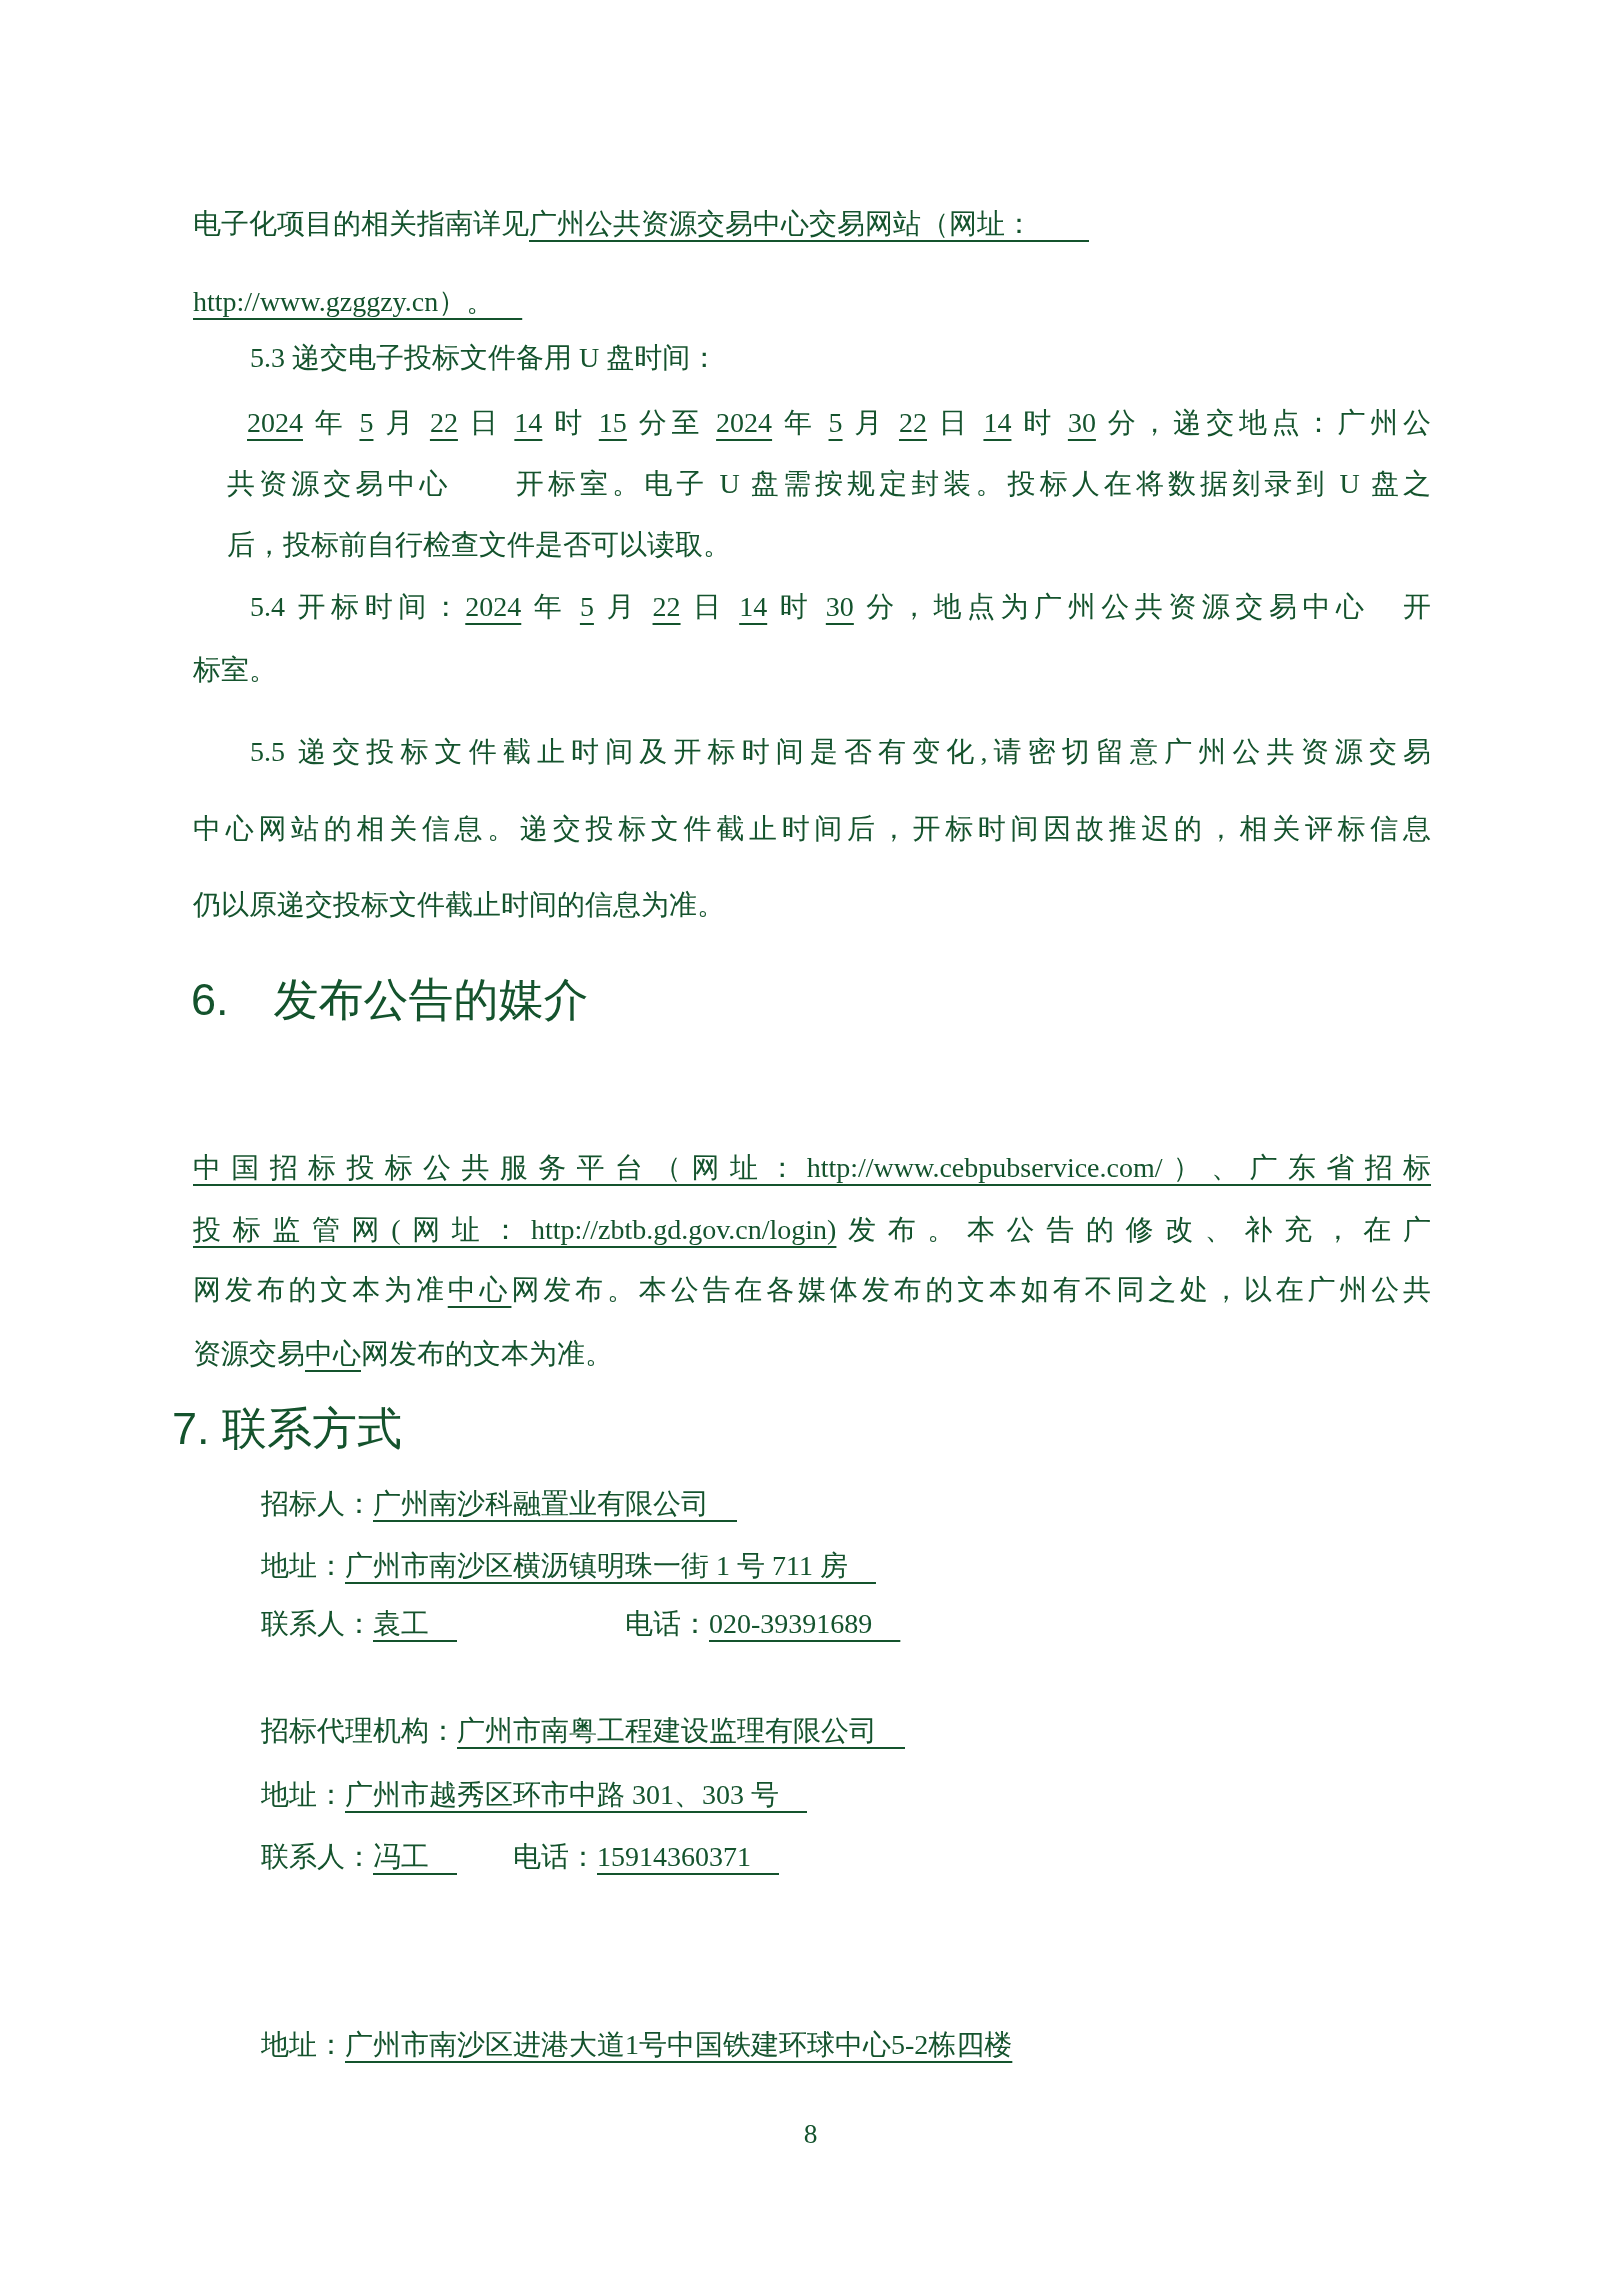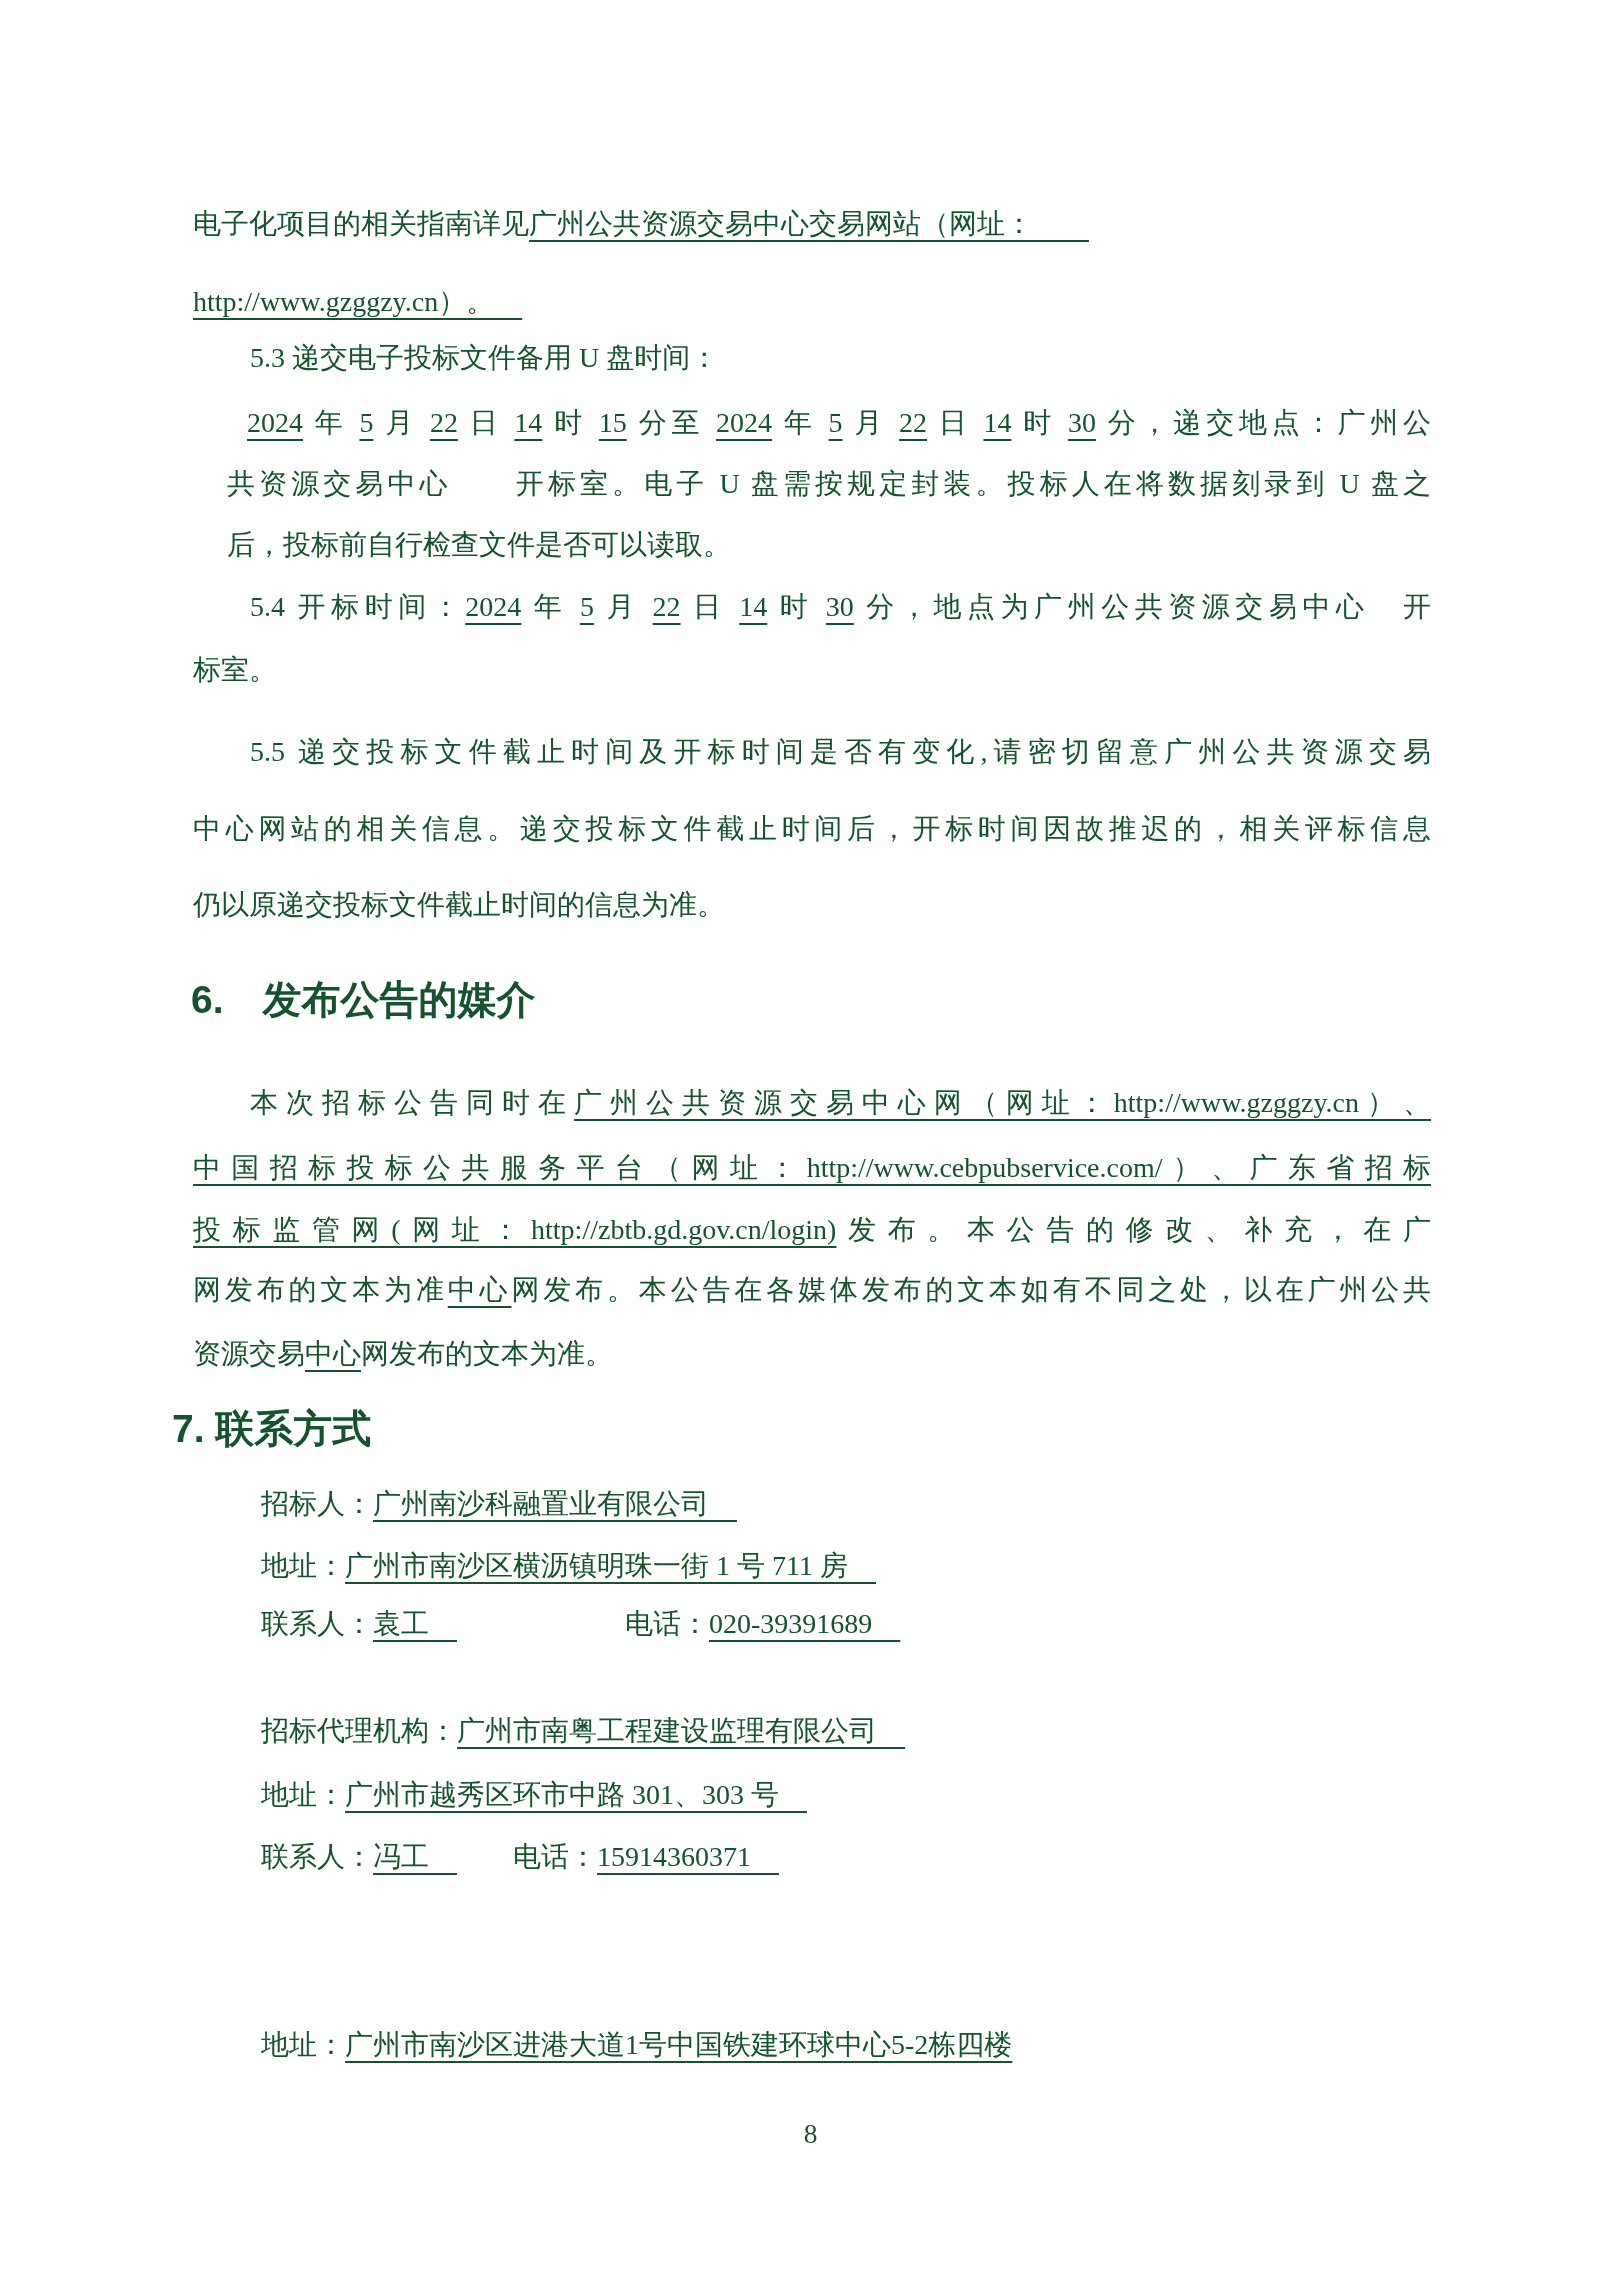--- a/index.html
+++ b/index.html
@@ -15,22 +15,22 @@
     position:absolute;
     font-size:28px;
     line-height:39px;
     white-space:normal;
     word-break:keep-all;
   }
   .j{text-align:justify;text-align-last:justify;}
   .u{text-decoration:underline;text-decoration-thickness:2px;text-underline-offset:6.9px;}
   .h{
     font-family:"Liberation Sans","DejaVu Sans",sans-serif;
-    font-weight:700;
-    font-size:39px;
+    font-weight:400;
+    font-size:45px;
     line-height:49px;
   }
   .pg{
     position:absolute;left:0;top:2117px;width:100%;
     text-align:center;font-size:27.4px;line-height:35px;
   }
 </style>
 </head>
 <body>
 
@@ -48,21 +48,20 @@
 
   <div class="ln j" style="left:250px;top:587px;width:1181px;"><span>5.4 开标时间：</span><span class="u">2024</span><span> 年 </span><span class="u">5</span><span> 月 </span><span class="u">22</span><span> 日 </span><span class="u">14</span><span> 时 </span><span class="u">30</span><span> 分，地点为广州公共资源交易中心　开</span></div>
   <div class="ln" style="left:193px;top:650px;"><span>标室。</span></div>
 
   <div class="ln j" style="left:250px;top:732px;width:1181px;"><span>5.5 递交投标文件截止时间及开标时间是否有变化,请密切留意广州公共资源交易</span></div>
   <div class="ln j" style="left:193px;top:809px;width:1238px;"><span>中心网站的相关信息。递交投标文件截止时间后，开标时间因故推迟的，相关评标信息</span></div>
   <div class="ln" style="left:193px;top:885px;"><span>仍以原递交投标文件截止时间的信息为准。</span></div>
 
   <div class="ln h" style="left:191px;top:975px;"><span>6.　发布公告的媒介</span></div>
 
-  <div class="ln j" style="left:250px;top:1083px;width:1181px;"><span>本次招标公告同时在</span><span class="u">广州公共资源交易中心网（网址：http://www.gzggzy.cn）、</span></div>
   <div class="ln j" style="left:193px;top:1210px;width:1238px;"><span class="u">投标监管网(网址：http://zbtb.gd.gov.cn/login)</span><span>发布。本公告的修改、补充，在广</span></div>
   <div class="ln j" style="left:193px;top:1148px;width:1238px;"><span class="u">中国招标投标公共服务平台（网址：http://www.cebpubservice.com/）、广东省招标</span></div>
   <div class="ln j" style="left:193px;top:1270px;width:1238px;"><span>网发布的文本为准</span><span class="u">中心</span><span>网发布。本公告在各媒体发布的文本如有不同之处，以在广州公共</span></div>
   <div class="ln" style="left:193px;top:1334px;"><span>资源交易</span><span class="u">中心</span><span>网发布的文本为准。</span></div>
 
   <div class="ln h" style="left:172px;top:1404px;"><span>7. 联系方式</span></div>
 
   <div class="ln" style="left:261px;top:1484px;"><span>招标人：</span><span class="u">广州南沙科融置业有限公司　</span></div>
   <div class="ln" style="left:261px;top:1546px;"><span>地址：</span><span class="u">广州市南沙区横沥镇明珠一街 1 号 711 房　</span></div>
   <div class="ln" style="left:261px;top:1604px;"><span>联系人：</span><span class="u">袁工　</span><span>　　　　　　</span><span>电话：</span><span class="u">020-39391689　</span></div>

